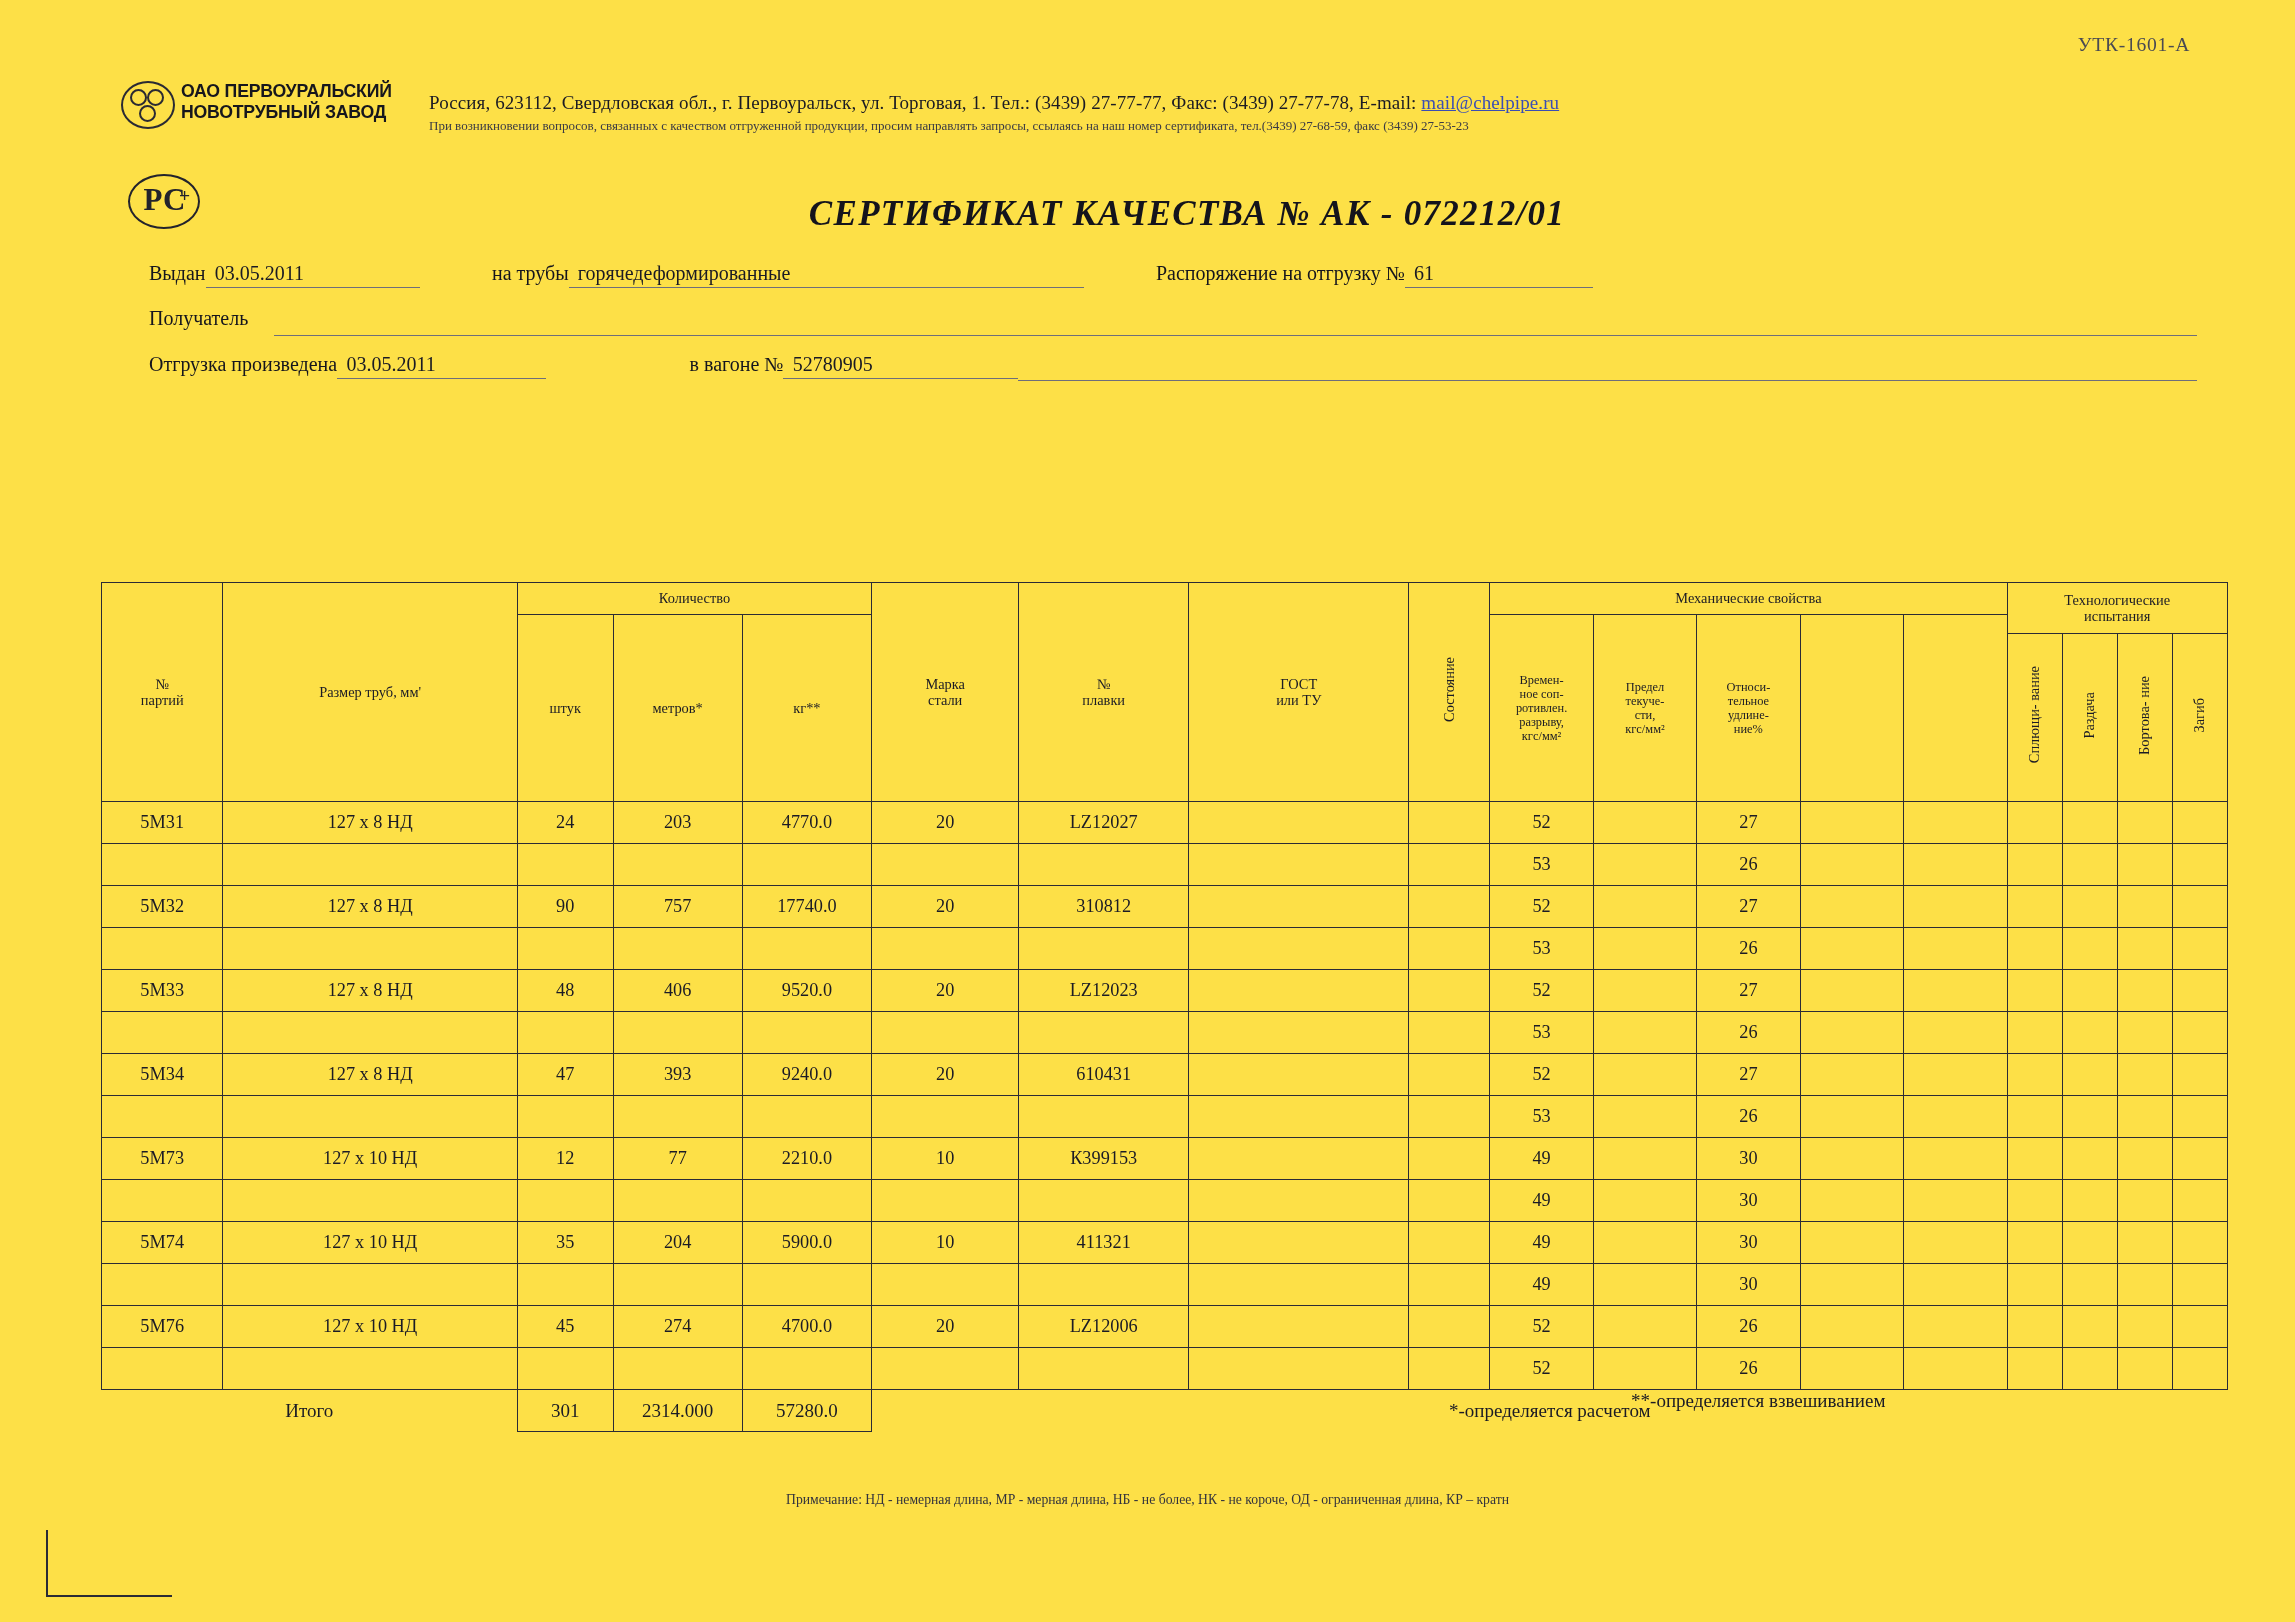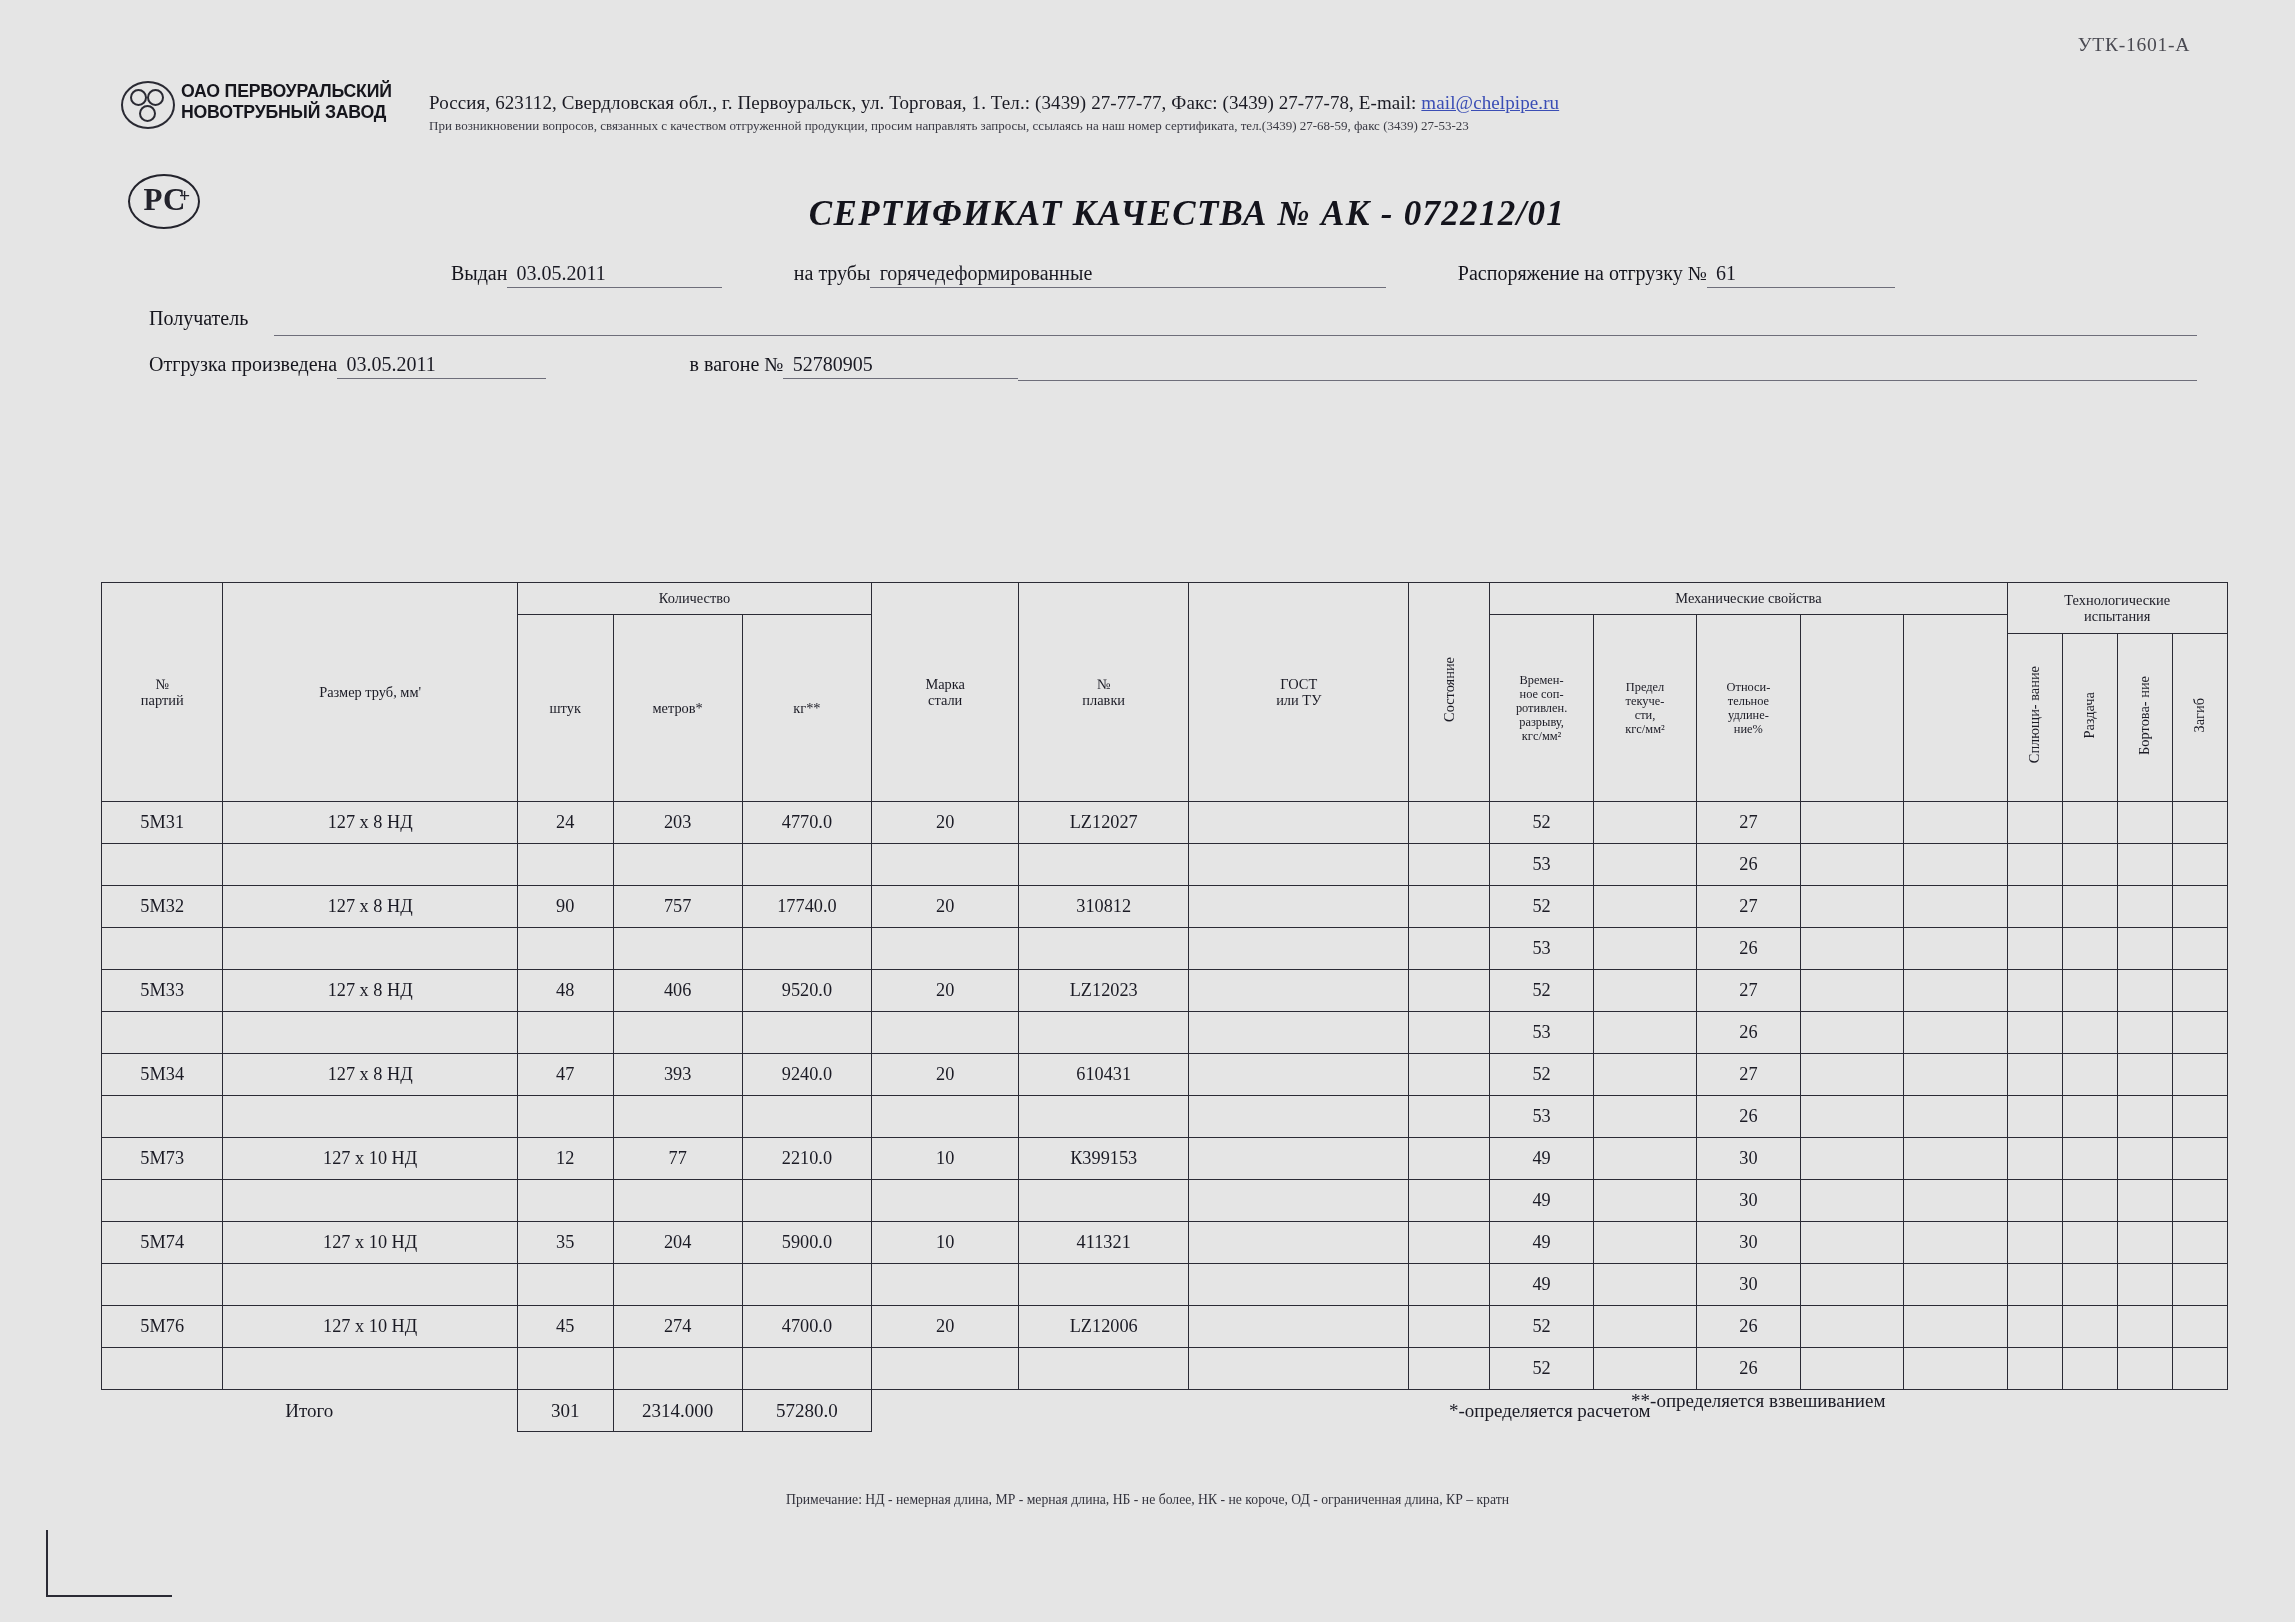--- a/index.html
+++ b/index.html
@@ -8,21 +8,21 @@
     background: #ffffff;
   }
   body {
     font-family: "Liberation Serif", serif;
     color: #1d1d28;
   }
   .page {
     position: relative;
     width: 2295px;
     height: 1623px;
-    background: #e5e5e5;
+    background: #fde047;
     overflow: hidden;
   }
   
   .doc-code {
     position: absolute;
     top: 34px;
     right: 105px;
     font-size: 19.6px;
     letter-spacing: 0.7px;
     color: #4a4a52;
@@ -147,21 +147,20 @@
     left: 149px;
     right: 98px;
     font-size: 20px;
     color: #15151d;
   }
   .form-row {
     display: flex;
     align-items: baseline;
     margin-bottom: 14.4px;
     height: 31px;
-    justify-content: center;
   }
   .lbl { white-space: nowrap; font-size: 20px; }
   .val {
     font-size: 20px;
     color: #1a1a24;
     border-bottom: 1.3px solid #6e6e7a;
     padding: 0 9.2px 2px 9.2px;
     white-space: nowrap;
     flex: 0 0 auto;
     text-align: left;

